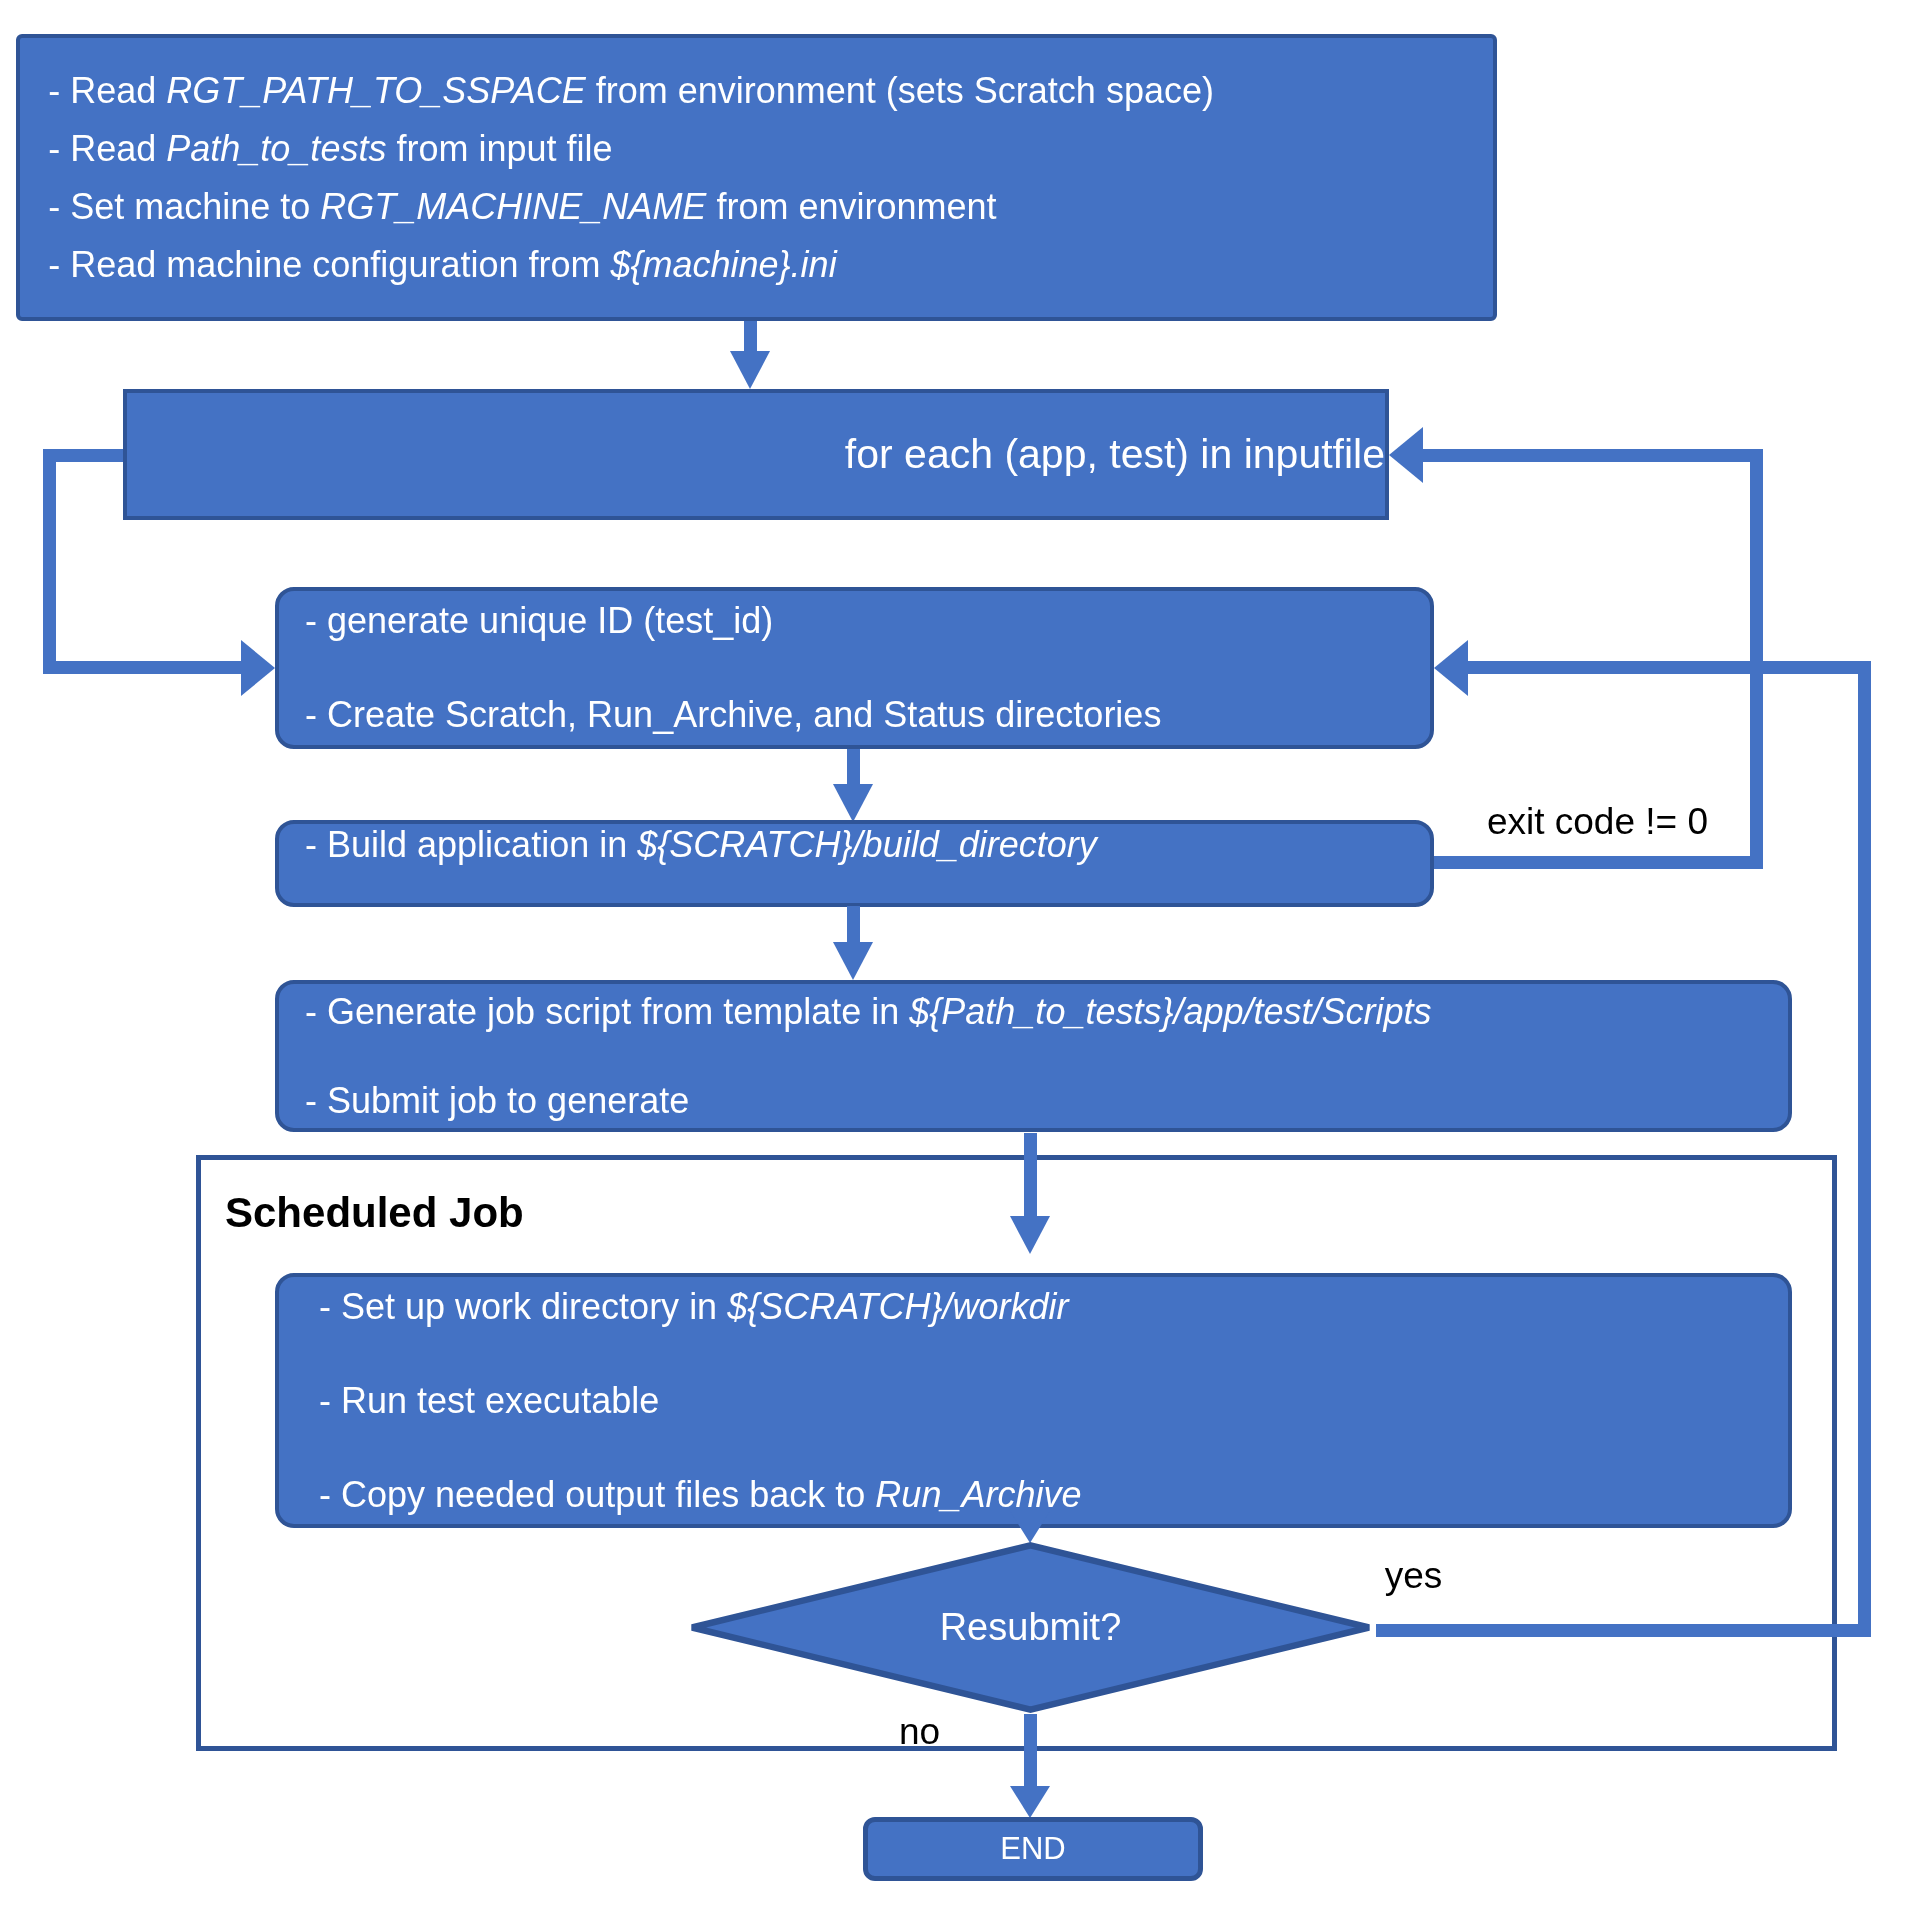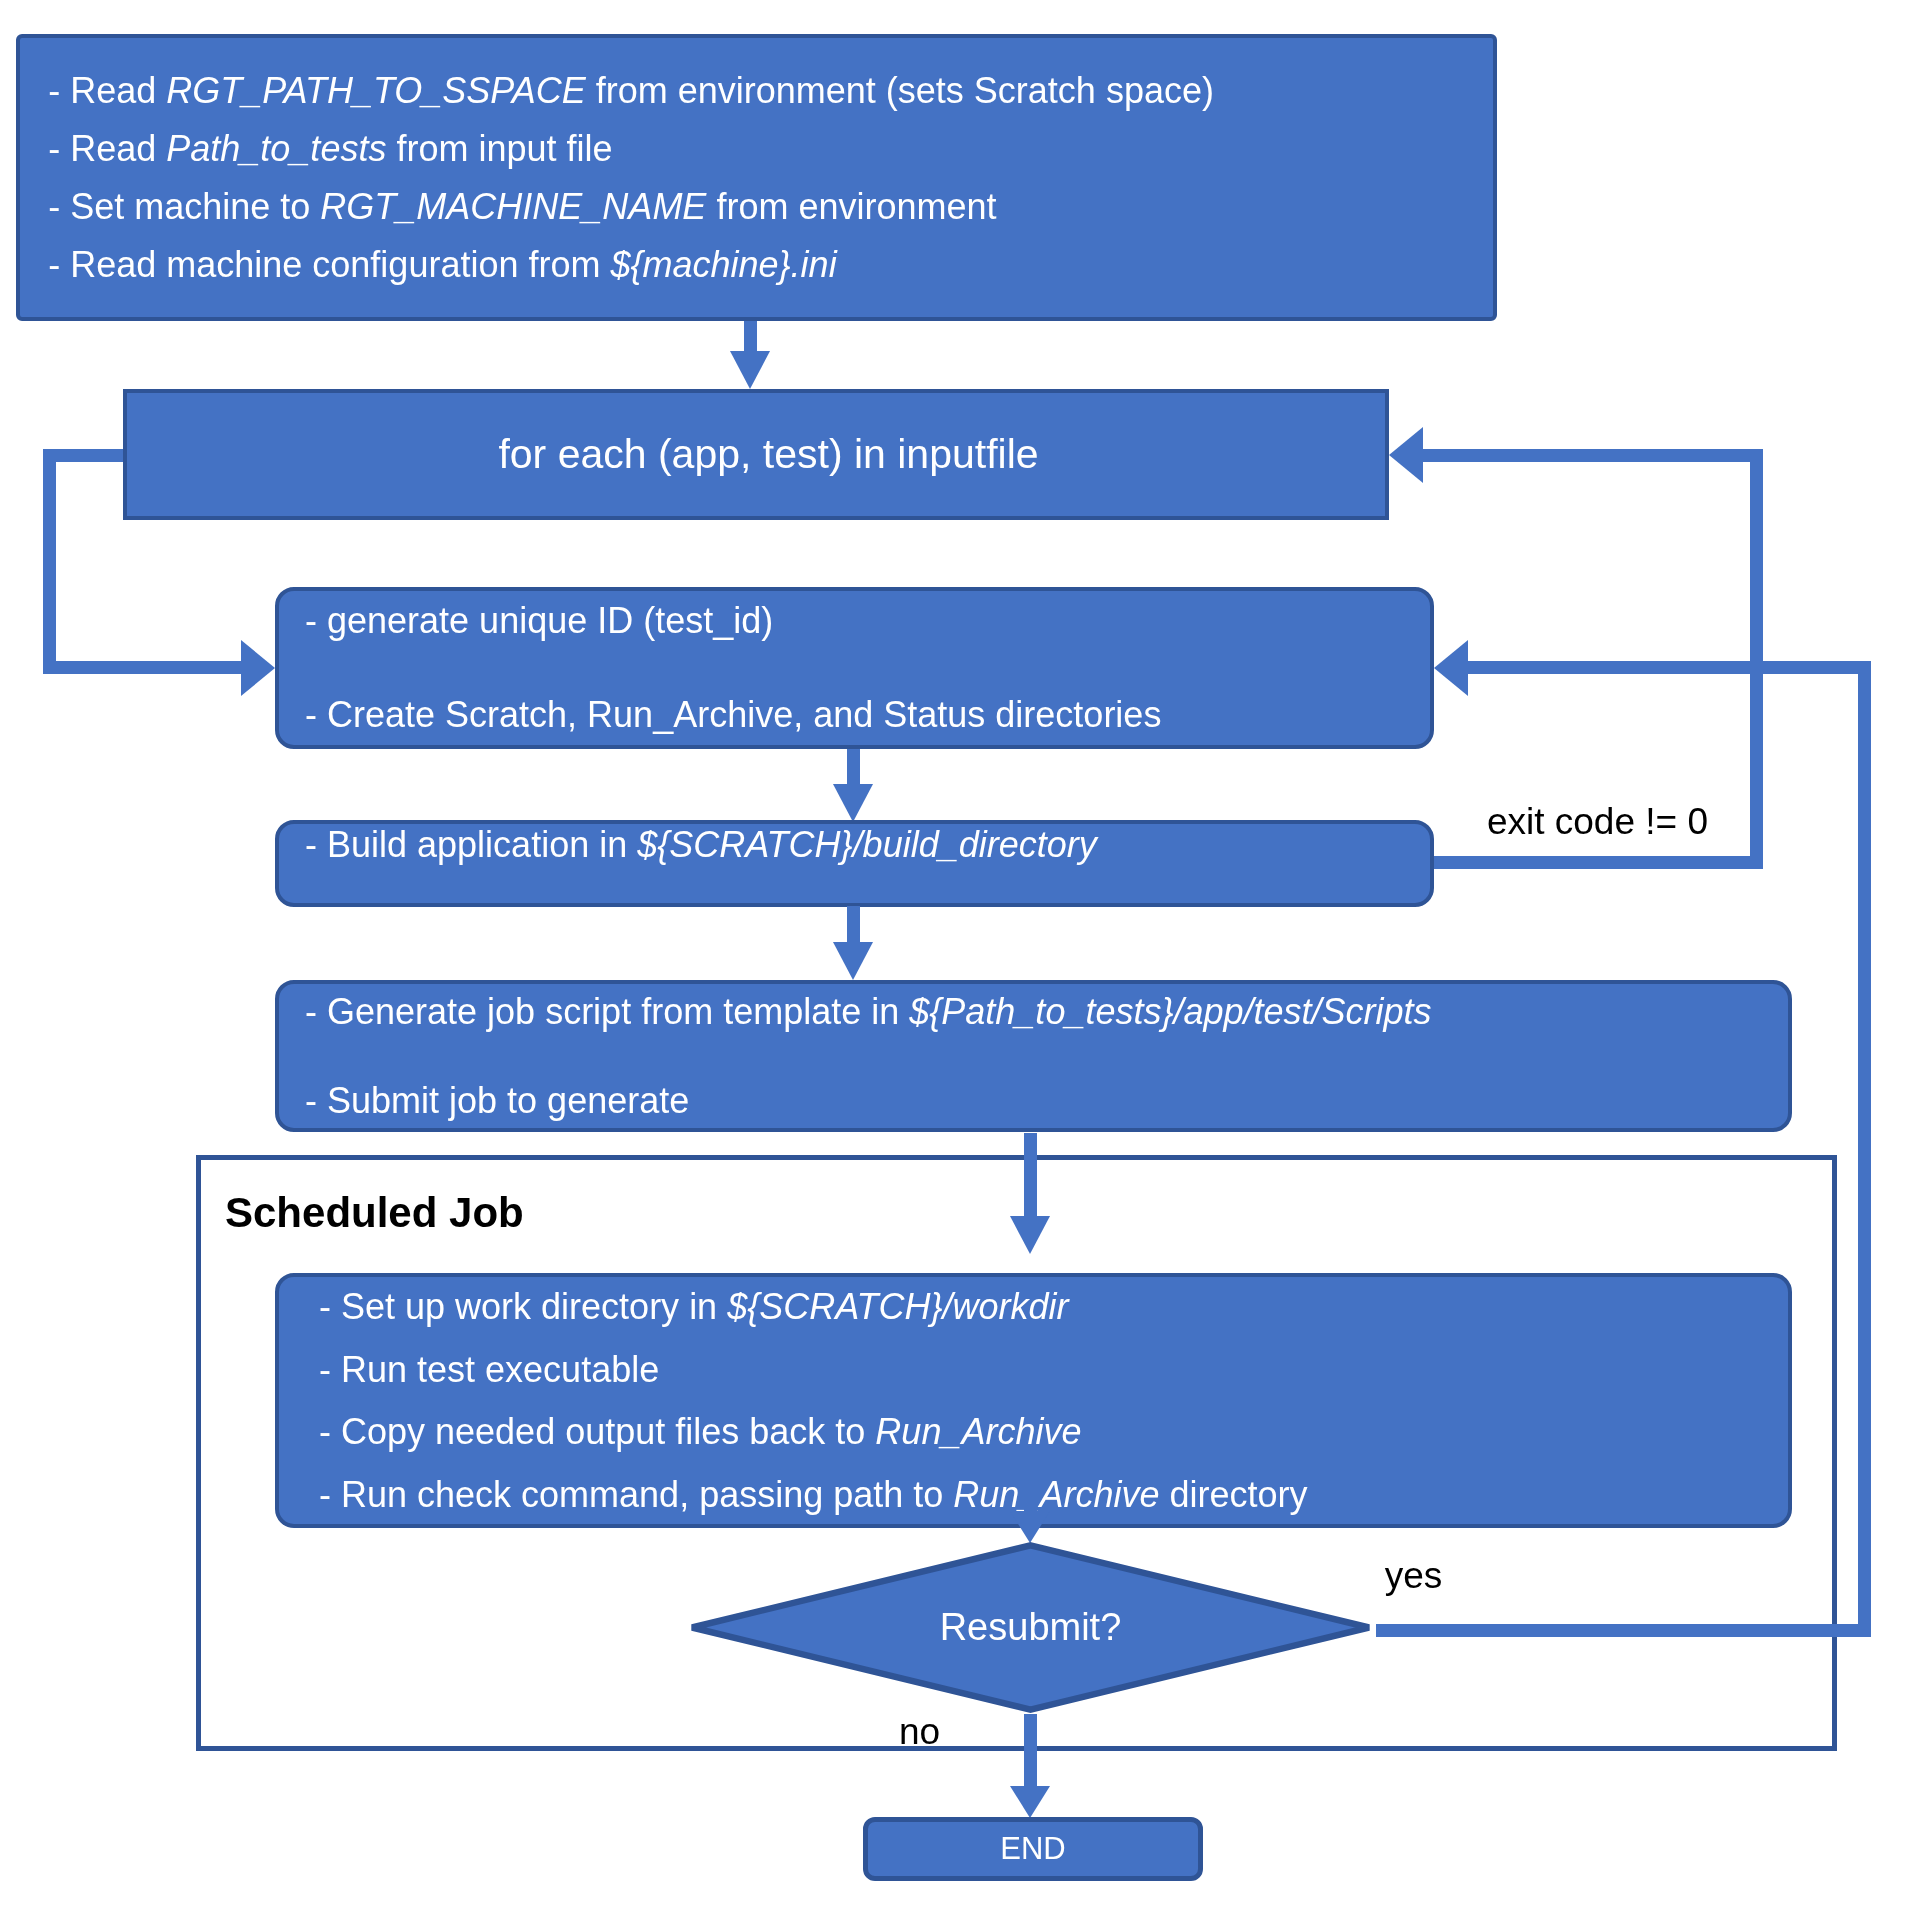--- a/index.html
+++ b/index.html
@@ -43,21 +43,21 @@
   #diamond-wrap polygon{fill:var(--box_fill);stroke:var(--box_border);stroke-width:12;}
   #diamond-text{
     position:absolute;left:0;top:0;width:100%;height:100%;
     display:flex;align-items:center;justify-content:center;
     color:var(--text_white);font-size:38px;
   }
   
   #end-box{align-items:center;border-radius:12px;border-width:5.4px;}
   #end-box .line{font-size:31px;}
   
-  #foreach-box{border-width:4.9px;align-items:center;padding-left:25px;}
+  #foreach-box{border-width:4.9px;align-items:flex-end;padding-left:25px;}
   #foreach-box .line{font-size:41px;}
 </style>
 </head>
 <body>
 
 <div id="canvas">
 
   <div id="sched-container" style="left:196px;top:1155px;width:1641px;height:596px;"></div>
   <div id="sched-label" style="left:225px;top:1189px;">Scheduled Job</div>
 
@@ -111,21 +111,20 @@
     <p class="line" style="line-height:55px;"><span>- Submit job to generate</span></p>
   </div>
 
   <div class="cv" style="left:1024px;top:1133px;width:13px;height:83px;"></div>
   <div class="ah ah-down" style="left:1010px;top:1216px;"></div>
 
   <div class="box round-sm" style="left:275px;top:1252px;width:1517px;height:255px;padding-left:40px;margin-top:21px;">
     <p class="line" style="line-height:59px;"><span>- Set up work directory in </span><span class="it">${SCRATCH}/workdir</span></p>
     <p class="line" style="line-height:59px;"><span>- Run test executable</span></p>
     <p class="line" style="line-height:59px;"><span>- Copy needed output files back to </span><span class="it">Run_Archive</span></p>
-    <p class="line" style="line-height:59px;"><span>- Run check command, passing path to </span><span class="it">Run_Archive</span><span> directory</span></p>
   </div>
 
   <div class="cv" style="left:1024px;top:1507px;width:13px;height:4.3px;"></div>
   <div class="ah ah-down" style="left:1010px;top:1511px;border-top-width:32.5px;"></div>
 
   <div id="diamond-wrap" style="left:687px;top:1541px;width:687px;height:173px;">
     <svg width="687" height="173" viewBox="0 0 1268 320" aria-hidden="true">
       <polygon points="634,8 1260,160 634,312 8,160"></polygon>
     </svg>
     <div id="diamond-text">Resubmit?</div>

